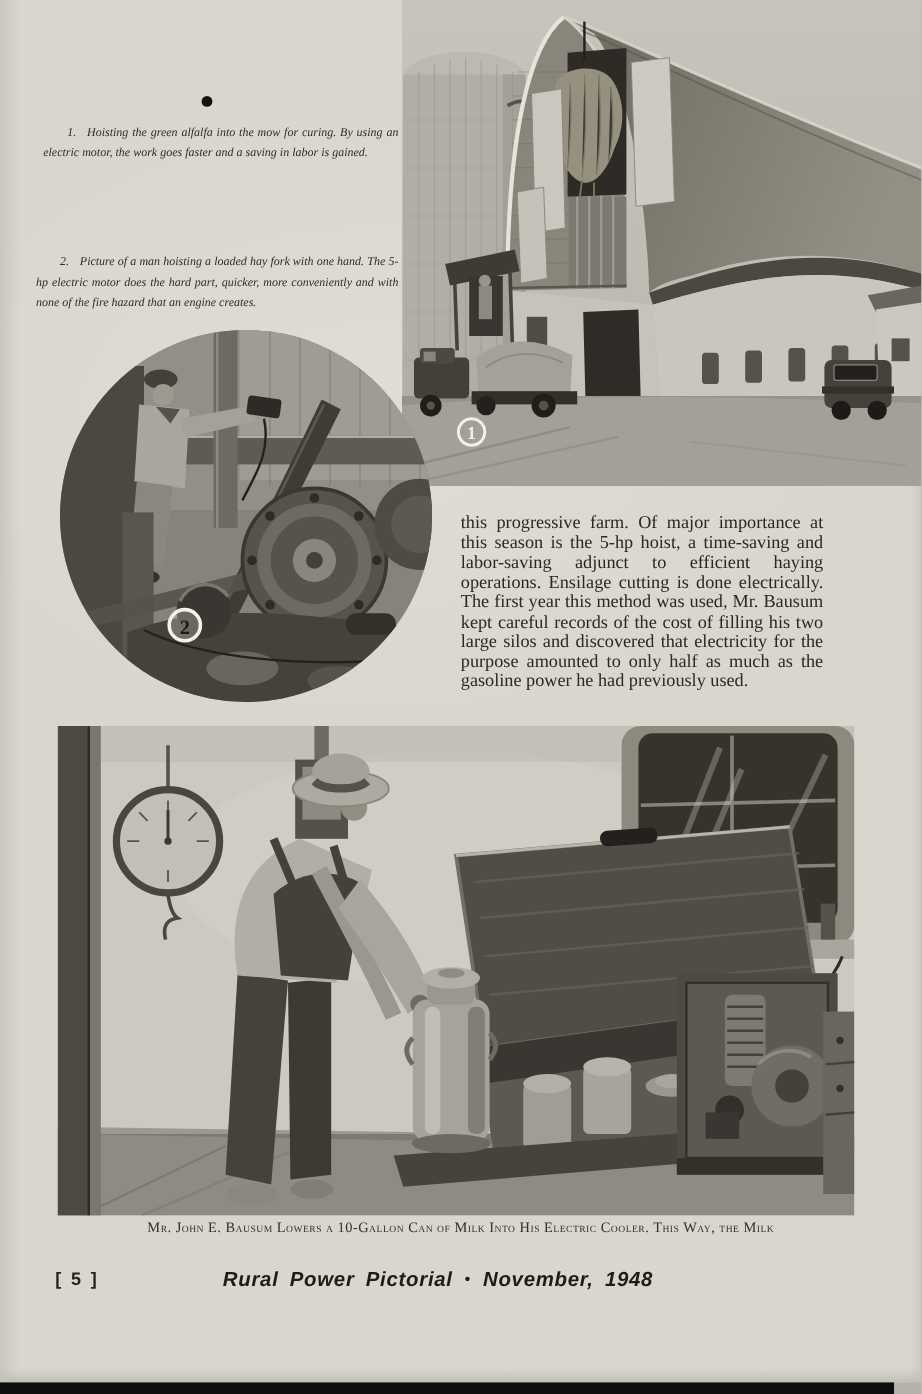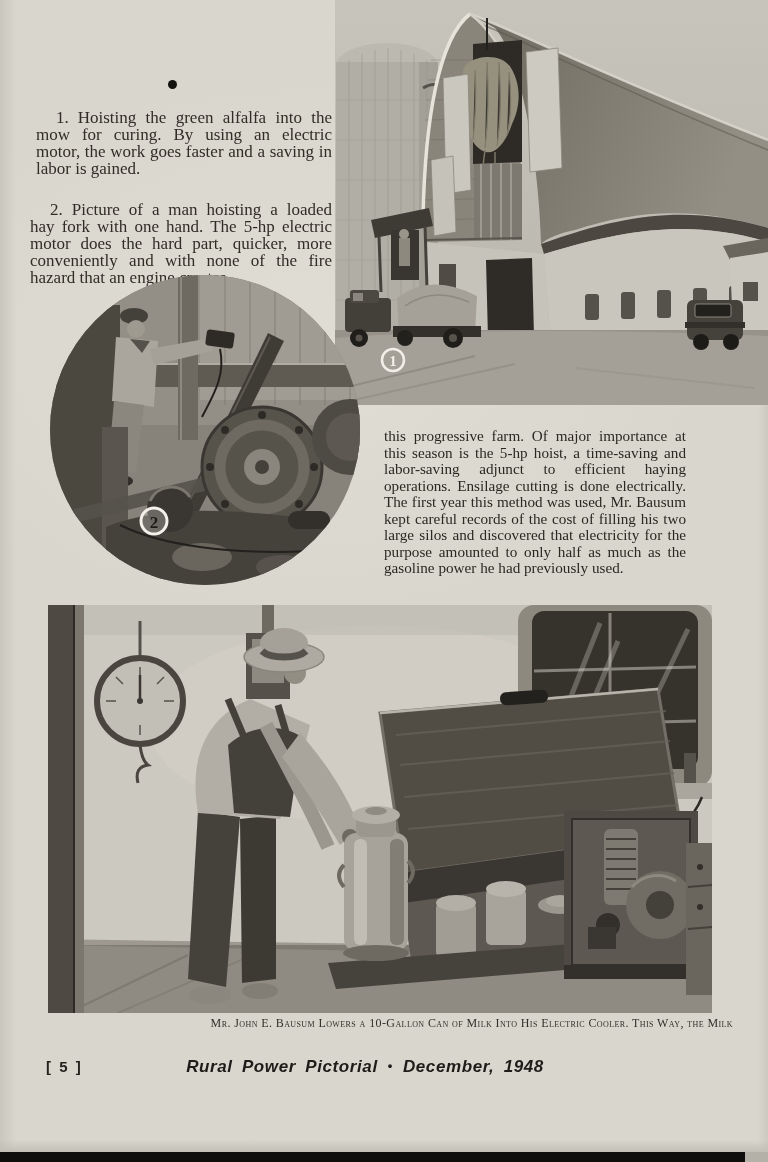--- a/index.html
+++ b/index.html
@@ -9,26 +9,26 @@
     background:
       linear-gradient(90deg, #c9c6be 0px, rgba(201,198,190,0) 16px),
       linear-gradient(270deg, #ccc9c1 0px, rgba(204,201,193,0) 10px),
       radial-gradient(ellipse 600px 400px at 40% 30%, #e0ddd5 0%, rgba(224,221,213,0) 70%),
       #d9d6ce;
     font-family:"Liberation Serif", serif;color:#2b2822;
   }
   .abs{position:absolute;}
   
   .bullet-dot{left:168px;top:80px;width:9px;height:9px;border-radius:50%;background:#15130f;}
-  .caption{font-size:17px;line-height:17px;text-align:justify;color:#312d26;}
+  .caption{font-style:italic;font-size:10px;line-height:17px;text-align:justify;color:#312d26;}
   .caption .cap-num{padding-left:20px;margin-right:9px;}
   .caption-1{left:36px;top:92px;width:296px;}
-  .caption-2{left:30px;top:184px;width:302px;}
+  .caption-2{left:30px;top:200px;width:302px;}
   .body-text{left:384px;top:413px;width:302px;font-size:15.2px;line-height:16.5px;text-align:justify;color:#2b2822;}
-  .photo-caption{left:35px;top:1016px;width:698px;text-align:right;font-size:12px;line-height:14px;font-variant:small-caps;letter-spacing:.4px;color:#33302a;}
+  .photo-caption{left:35px;top:1016px;width:698px;text-align:center;font-size:12px;line-height:14px;font-variant:small-caps;letter-spacing:.4px;color:#33302a;}
   .photo-caption div{white-space:nowrap;}
   .footer{top:1057px;left:0;width:768px;height:24px;}
   .page-number{position:absolute;left:46px;top:1px;font-family:"Liberation Sans",sans-serif;font-weight:bold;font-size:15px;letter-spacing:2px;color:#26231e;}
   .footer-title{position:absolute;left:365px;top:0;transform:translateX(-50%);white-space:nowrap;
     font-family:"Liberation Sans",sans-serif;font-weight:bold;font-style:italic;font-size:17px;color:#1e1c18;letter-spacing:.6px;word-spacing:4px;}
   .footer-title .sep{display:inline-block;margin:0 10px;font-style:normal;font-size:13px;transform:translateY(-2px);}
   
   .barn-photo{left:335px;top:0;width:433px;height:405px;}
   .circle-photo{left:50px;top:275px;width:310px;height:310px;}
   .cooler-photo{left:48px;top:605px;width:664px;height:408px;}
@@ -426,20 +426,20 @@
       <ellipse cx="328" cy="348" rx="33" ry="8" fill="#6e6a62"></ellipse>
     </g>
   </svg>
 
   <div class="abs photo-caption">
     <div>Mr. John E. Bausum Lowers a 10-Gallon Can of Milk Into His Electric Cooler. This Way, the Milk</div>
   </div>
 
   <div class="abs footer">
     <span class="page-number">[ 5 ]</span>
-    <span class="footer-title"><span>Rural Power Pictorial</span><span class="sep">•</span><span>December, 1948</span></span>
+    <span class="footer-title"><span>Rural Power Pictorial</span><span class="sep">•</span><span>November, 1948</span></span>
   </div>
 
   <div class="abs bottom-shade"></div>
   <div class="abs scan-bar"></div>
   <div class="abs scan-bar-right"></div>
 
 </div>
 
 </body></html>

